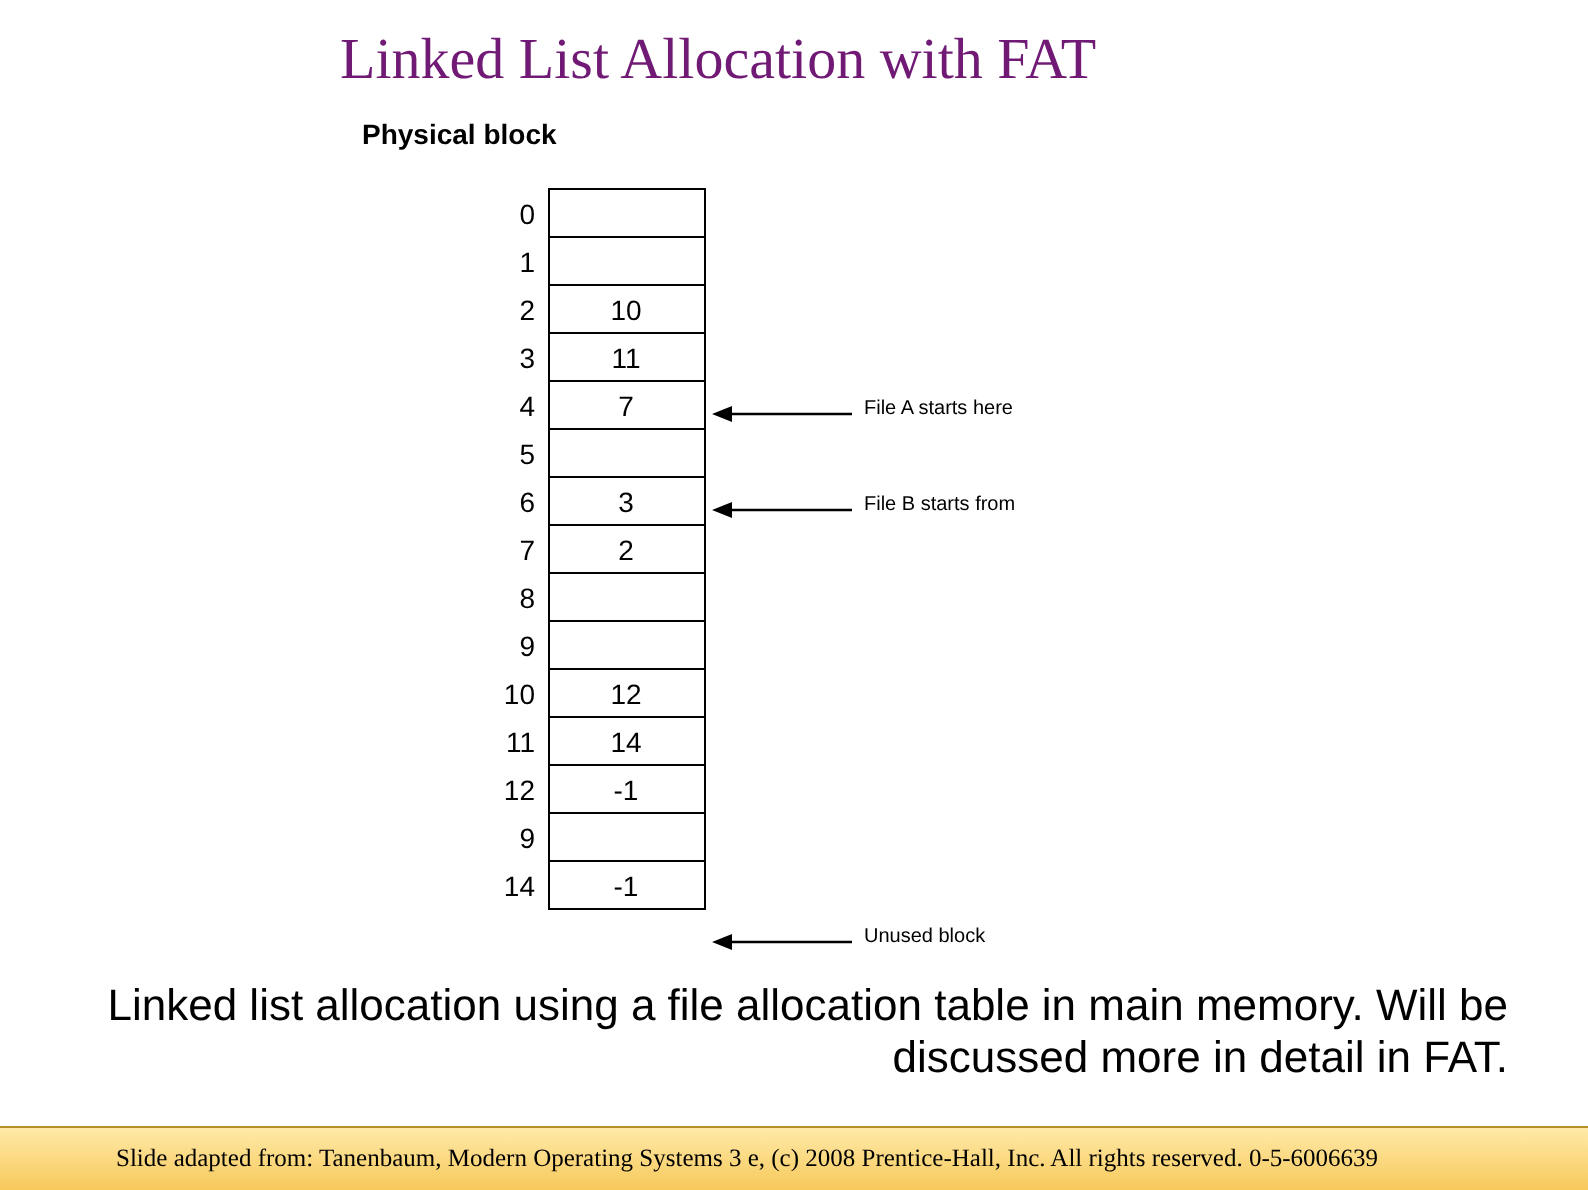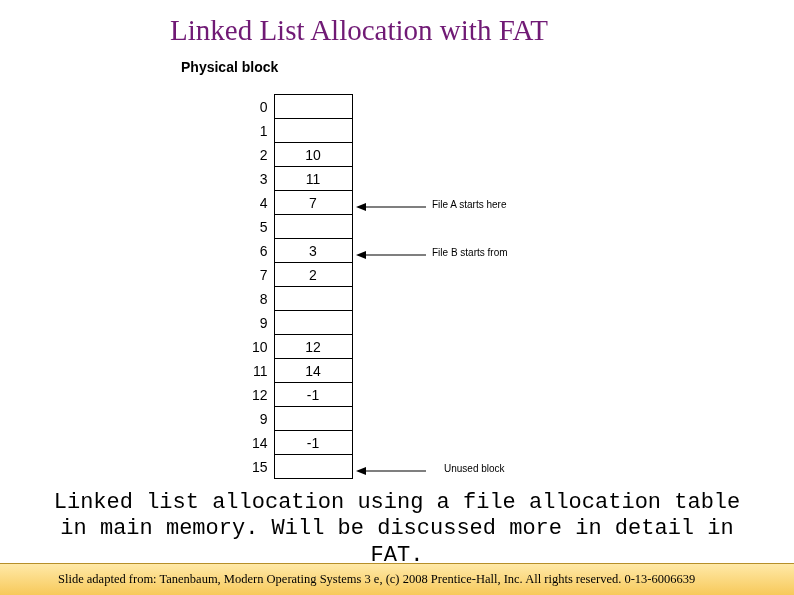--- a/index.html
+++ b/index.html
@@ -69,24 +69,24 @@
     fill: none;
   }
   .arrow-head {
     fill: #000;
   }
   .caption {
     position: absolute;
     top: 490px;
     left: 40px;
     width: 714px;
-    font-family: Liberation Mono, monospace;
+    font-family: Liberation Sans, sans-serif;
     font-size: 22px;
     color: #000;
-    text-align: center;
+    text-align: right;
     line-height: 1.2;
   }
   .footer-bar {
     position: absolute;
     bottom: 0;
     left: 0;
     width: 794px;
     height: 32px;
     background: linear-gradient(#ffe9a8, #f7c95a);
     border-top: 1px solid #b68f2a;
@@ -164,42 +164,38 @@
           <td class="cell">-1</td>
         </tr>
         <tr>
           <td class="idx">9</td>
           <td class="cell"></td>
         </tr>
         <tr>
           <td class="idx">14</td>
           <td class="cell">-1</td>
         </tr>
-        <tr>
-          <td class="idx">15</td>
-          <td class="cell"></td>
-        </tr>
       </tbody>
   </table>
 
   <svg style="position:absolute; top:140px; left:193px;" width="70" height="14">
     <line class="arrow-line" x1="70" y1="7" x2="8" y2="7"></line>
     <polygon class="arrow-head" points="0,7 10,3 10,11"></polygon>
   </svg>
   <div class="annotation" style="top:139px; left:269px;">File A starts here</div>
 
   <svg style="position:absolute; top:188px; left:193px;" width="70" height="14">
     <line class="arrow-line" x1="70" y1="7" x2="8" y2="7"></line>
     <polygon class="arrow-head" points="0,7 10,3 10,11"></polygon>
   </svg>
   <div class="annotation" style="top:187px; left:269px;">File B starts from</div>
 
   <svg style="position:absolute; top:404px; left:193px;" width="70" height="14">
     <line class="arrow-line" x1="70" y1="7" x2="8" y2="7"></line>
     <polygon class="arrow-head" points="0,7 10,3 10,11"></polygon>
   </svg>
-  <div class="annotation" style="top:403px; left:269px;margin-left:12px;">Unused block</div>
+  <div class="annotation" style="top:403px; left:269px;">Unused block</div>
 </div>
 
 <div class="caption">Linked list allocation using a file allocation table in main memory. Will be discussed more in detail in FAT.</div>
 
 <div class="footer-bar"></div>
-<div class="attribution">Slide adapted from: Tanenbaum, Modern Operating Systems 3 e, (c) 2008 Prentice-Hall, Inc. All rights reserved. 0-13-6006639</div>
+<div class="attribution">Slide adapted from: Tanenbaum, Modern Operating Systems 3 e, (c) 2008 Prentice-Hall, Inc. All rights reserved. 0-5-6006639</div>
 
 </body></html>

